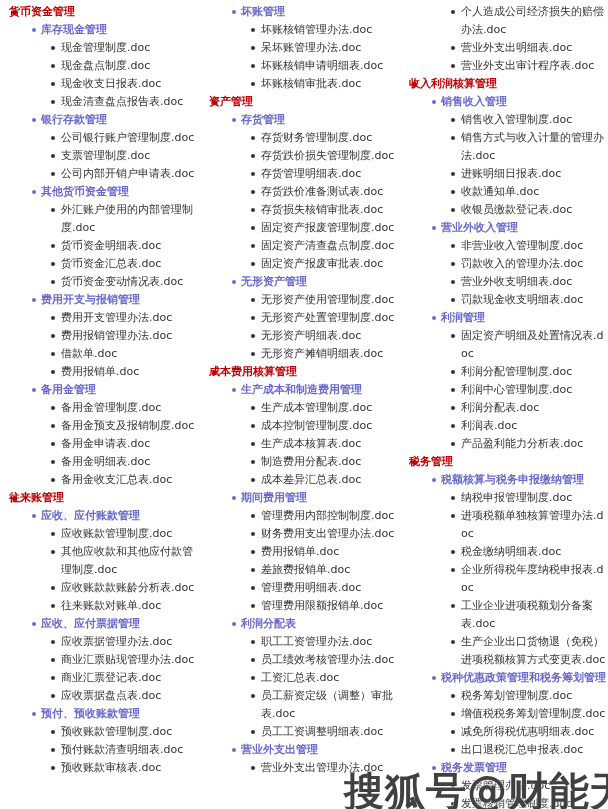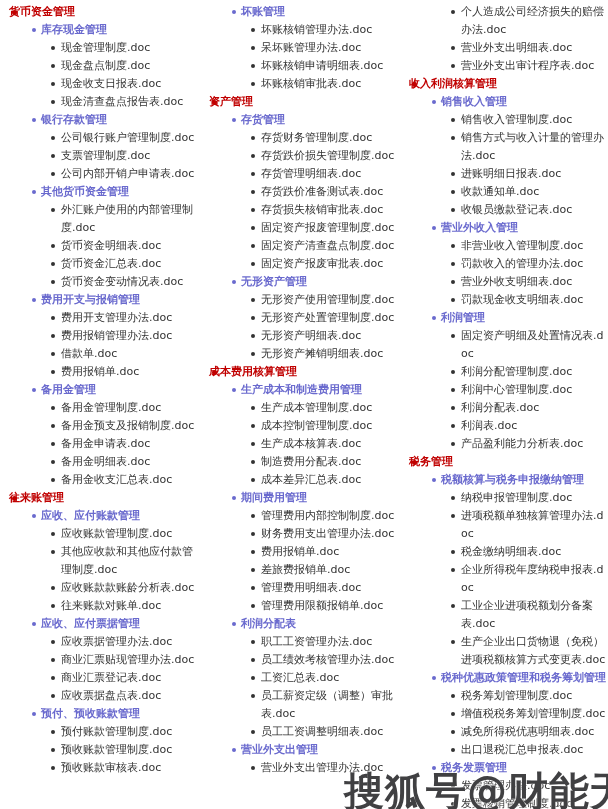--- a/index.html
+++ b/index.html
@@ -109,22 +109,22 @@
         <div class="item level3"><span class="bullet"></span><span class="text">应收账款管理制度.doc</span></div>
         <div class="item level3"><span class="bullet"></span><span class="text">其他应收款和其他应付款管理制度.doc</span></div>
         <div class="item level3"><span class="bullet"></span><span class="text">应收账款款账龄分析表.doc</span></div>
         <div class="item level3"><span class="bullet"></span><span class="text">往来账款对账单.doc</span></div>
         <div class="item level2"><span class="bullet"></span><span class="text">应收、应付票据管理</span></div>
         <div class="item level3"><span class="bullet"></span><span class="text">应收票据管理办法.doc</span></div>
         <div class="item level3"><span class="bullet"></span><span class="text">商业汇票贴现管理办法.doc</span></div>
         <div class="item level3"><span class="bullet"></span><span class="text">商业汇票登记表.doc</span></div>
         <div class="item level3"><span class="bullet"></span><span class="text">应收票据盘点表.doc</span></div>
         <div class="item level2"><span class="bullet"></span><span class="text">预付、预收账款管理</span></div>
-        <div class="item level3"><span class="bullet"></span><span class="text">预付账款管理制度.doc</span></div>
         <div class="item level3"><span class="bullet"></span><span class="text">预收账款管理制度.doc</span></div>
+        <div class="item level3"><span class="bullet"></span><span class="text">预付账款清查明细表.doc</span></div>
         <div class="item level3"><span class="bullet"></span><span class="text">预收账款审核表.doc</span></div>
       </div>
       <div class="column col1">
         <div class="item level2"><span class="bullet"></span><span class="text">坏账管理</span></div>
         <div class="item level3"><span class="bullet"></span><span class="text">坏账核销管理办法.doc</span></div>
         <div class="item level3"><span class="bullet"></span><span class="text">呆坏账管理办法.doc</span></div>
         <div class="item level3"><span class="bullet"></span><span class="text">坏账核销申请明细表.doc</span></div>
         <div class="item level3"><span class="bullet"></span><span class="text">坏账核销审批表.doc</span></div>
         <div class="item level1"><span class="bullet"></span><span class="text">资产管理</span></div>
         <div class="item level2"><span class="bullet"></span><span class="text">存货管理</span></div>

